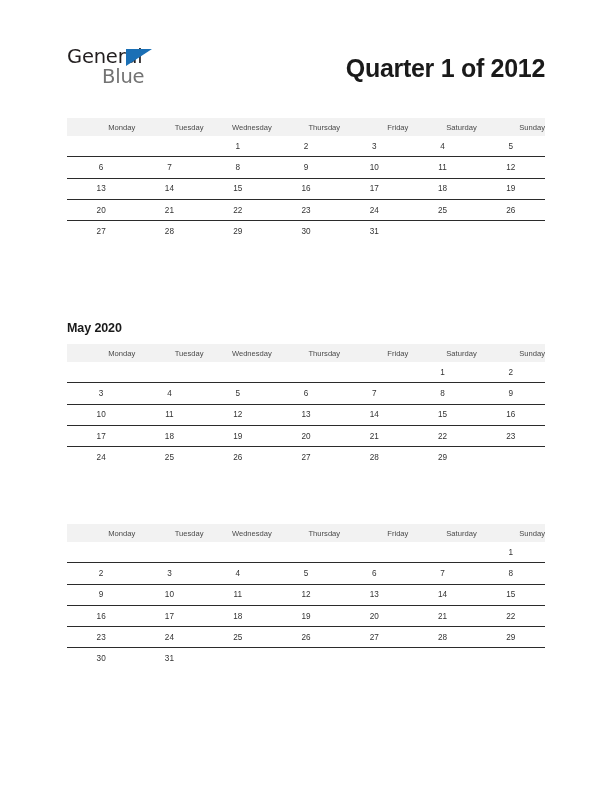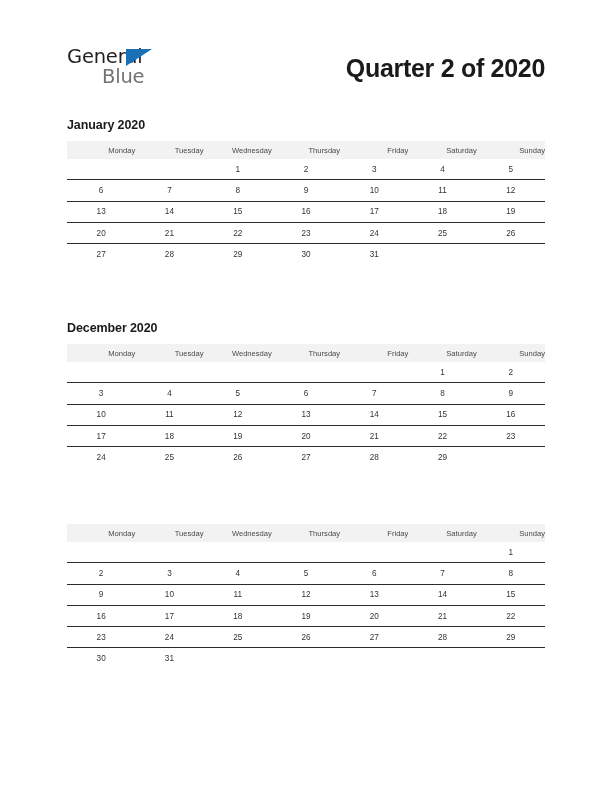--- a/index.html
+++ b/index.html
@@ -143,27 +143,26 @@
 <div class="page">
 
   <div class="header">
 
     <div class="logo">
       <span class="logo-general">General</span>
       <span class="logo-triangle"></span>
       <span class="logo-blue">Blue</span>
     </div>
 
-    <div class="page-title">Quarter 2 of 2020</div>
+    <div class="page-title">Quarter 1 of 2012</div>
 
   </div>
 
   <div class="months">
       <div class="month-block m0">
-        <div class="month-title">January 2020</div>
         <table class="cal">
           <thead>
             <tr>
               <th>Monday</th>
               <th>Tuesday</th>
               <th>Wednesday</th>
               <th>Thursday</th>
               <th>Friday</th>
               <th>Saturday</th>
               <th>Sunday</th>
@@ -212,21 +211,21 @@
               <td>29</td>
               <td>30</td>
               <td>31</td>
               <td></td>
               <td></td>
             </tr>
           </tbody>
         </table>
       </div>
       <div class="month-block m1">
-        <div class="month-title">December 2020</div>
+        <div class="month-title">May 2020</div>
         <table class="cal">
           <thead>
             <tr>
               <th>Monday</th>
               <th>Tuesday</th>
               <th>Wednesday</th>
               <th>Thursday</th>
               <th>Friday</th>
               <th>Saturday</th>
               <th>Sunday</th>

